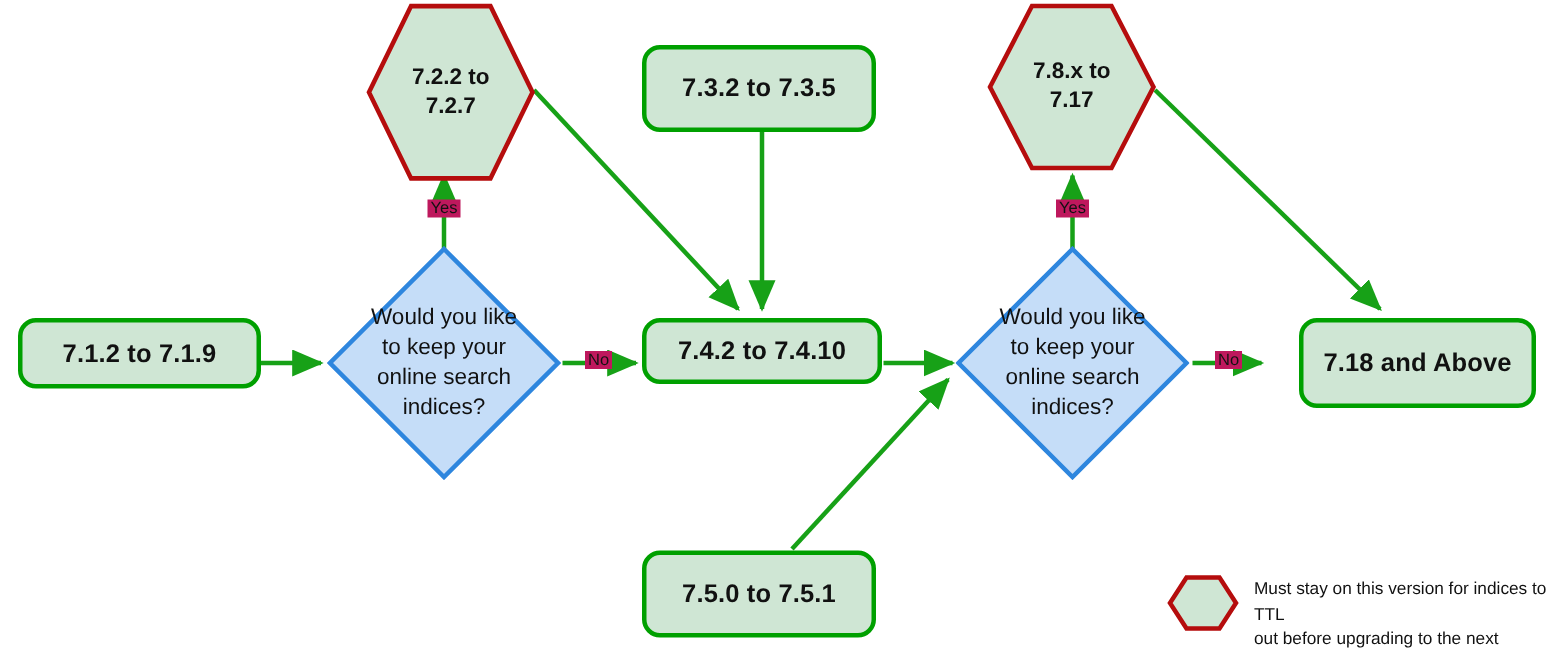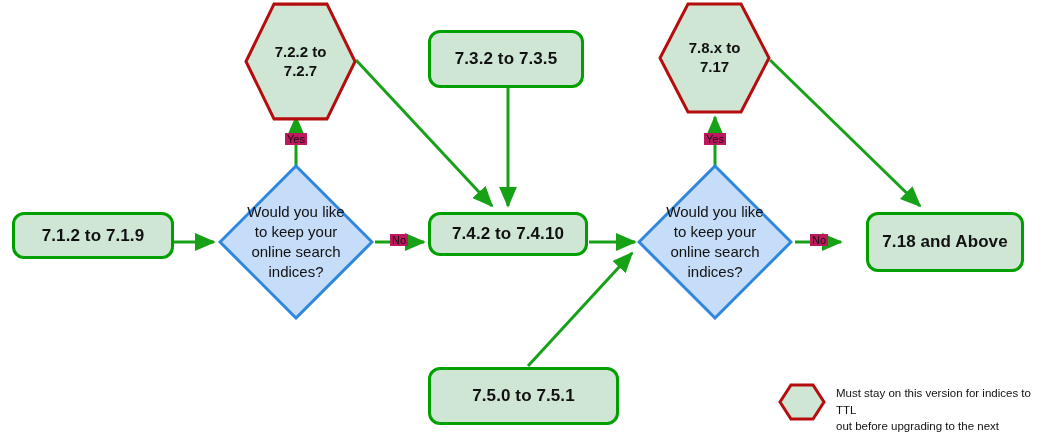--- a/index.html
+++ b/index.html
@@ -154,21 +154,21 @@
   </div>
 
   <div class="node node-process" style="left:428px; top:30px; width:156px; height:58px;align-items:center;">
     <span>7.3.2 to 7.3.5</span>
   </div>
 
   <div class="node node-process" style="left:428px; top:212px; width:160px; height:44px;">
     <span>7.4.2 to 7.4.10</span>
   </div>
 
-  <div class="node node-process" style="left:428px; top:367px; width:191px; height:58px;">
+  <div class="node node-process" style="left:428px; top:367px; width:156px; height:58px;">
     <span>7.5.0 to 7.5.1</span>
   </div>
 
   <div class="node node-decision" style="left:637px; top:164px; width:156px; height:156px;">
     <svg class="diamond-shape" viewBox="0 0 156 156" preserveAspectRatio="none">
       <polygon points="78,2 154,78 78,154 2,78" fill="#c5ddf8" stroke="#2e86de" stroke-width="3"></polygon>
     </svg>
     <span class="decision-text" style="white-space:pre-line;">Would you like
 to keep your
 online search

